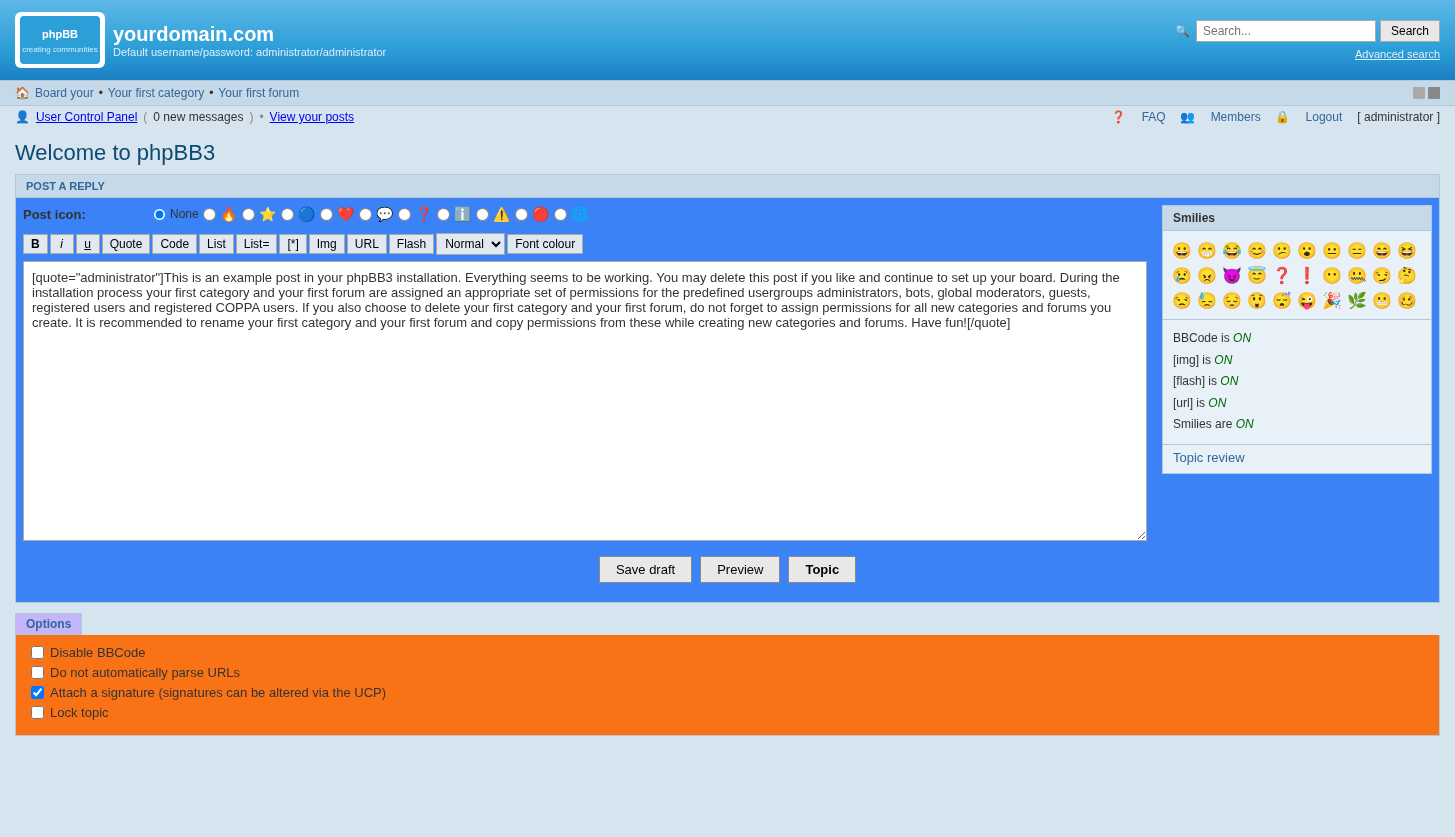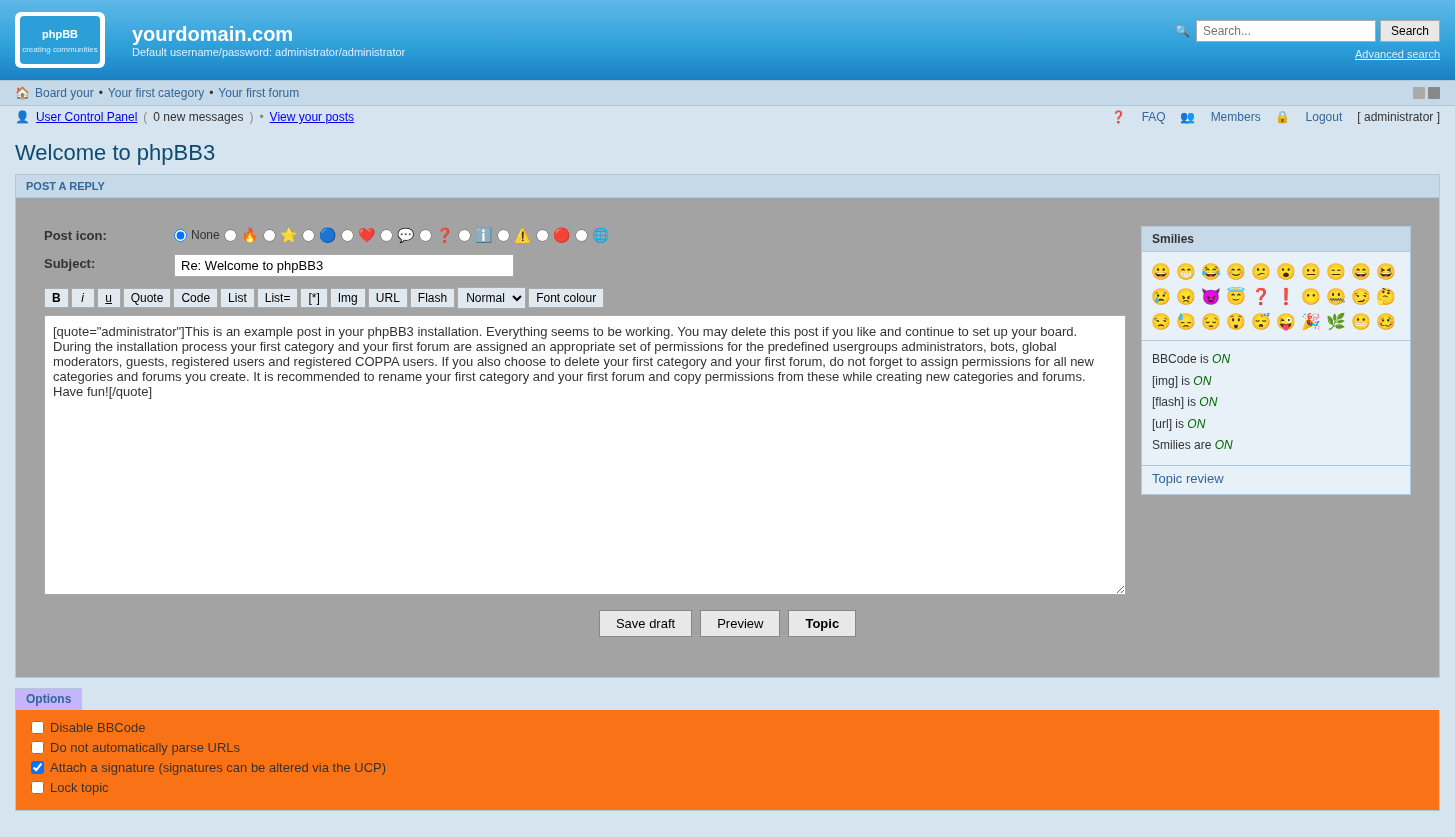--- a/index.html
+++ b/index.html
@@ -7,30 +7,30 @@
 
     
     #header {
       background: linear-gradient(180deg, #5eb8e8 0%, #2d9fd8 60%, #1a7fc4 100%);
       padding: 10px 15px;
       display: flex;
       align-items: center;
       justify-content: space-between;
       min-height: 80px;
     }
-    #logo-area { display: flex; align-items: center; gap: 15px; }
+    #logo-area { display: flex; align-items: center; gap: 8px; }
     #logo-img {
       width: 90px; height: 56px;
       background: #fff;
       border-radius: 6px;
       display: flex; align-items: center; justify-content: center;
       overflow: hidden;
     }
     #logo-svg { width: 80px; height: 48px; }
-    #site-info { color: #fff; margin-left: 12px; }
+    #site-info { color: #fff; }
     #site-title { font-size: 20px; font-weight: bold; color: #fff; }
     #site-subtitle { font-size: 11px; color: #ddeeff; }
     #search-area { display: flex; flex-direction: column; align-items: flex-end; gap: 4px; }
     #search-row { display: flex; gap: 4px; align-items: center; }
     #search-input {
       width: 180px; padding: 3px 6px; border: 1px solid #aaa;
       font-size: 12px; background: #fff; color: #999;
     }
     #search-button {
       padding: 3px 10px; background: #e8e8e8; border: 1px solid #aaa;
@@ -79,24 +79,24 @@
       padding: 5px 10px;
       font-size: 11px;
       font-weight: bold;
       color: #336699;
       border: 1px solid #b0c8dc;
       text-transform: uppercase;
     }
 
     
     #reply-form {
-      background: #a3a3a3;
+      background: #3b82f6;
       border: 1px solid #b0c8dc;
       border-top: none;
-      padding: 28px;
+      padding: 7px;
     }
 
     
     .form-row { display: flex; align-items: flex-start; margin-bottom: 10px; }
     .form-label { width: 130px; font-weight: bold; padding-top: 2px; }
     .form-field { flex: 1; }
 
     
     #post-icons { display: flex; align-items: center; gap: 4px; flex-wrap: wrap; }
     .icon-img { width: 18px; height: 18px; display: inline-flex; align-items: center; justify-content: center; font-size: 14px; }
@@ -307,26 +307,20 @@
             <input type="radio" name="icon" style="">
             <span class="icon-img">⚠️</span>
             <input type="radio" name="icon" style="">
             <span class="icon-img">🔴</span>
             <input type="radio" name="icon" style="">
             <span class="icon-img">🌐</span>
           </div>
         </div>
 
         
-        <div class="form-row">
-          <div class="form-label">Subject:</div>
-          <div class="form-field">
-            <input id="subject-input" type="text" value="Re: Welcome to phpBB3" style="">
-          </div>
-        </div>
 
         
         <div id="editor-toolbar">
           <button class="toolbar-btn toolbar-btn-b">B</button>
           <button class="toolbar-btn toolbar-btn-i">i</button>
           <button class="toolbar-btn toolbar-btn-u">u</button>
           <button class="toolbar-btn">Quote</button>
           <button class="toolbar-btn">Code</button>
           <button class="toolbar-btn">List</button>
           <button class="toolbar-btn">List=</button>

